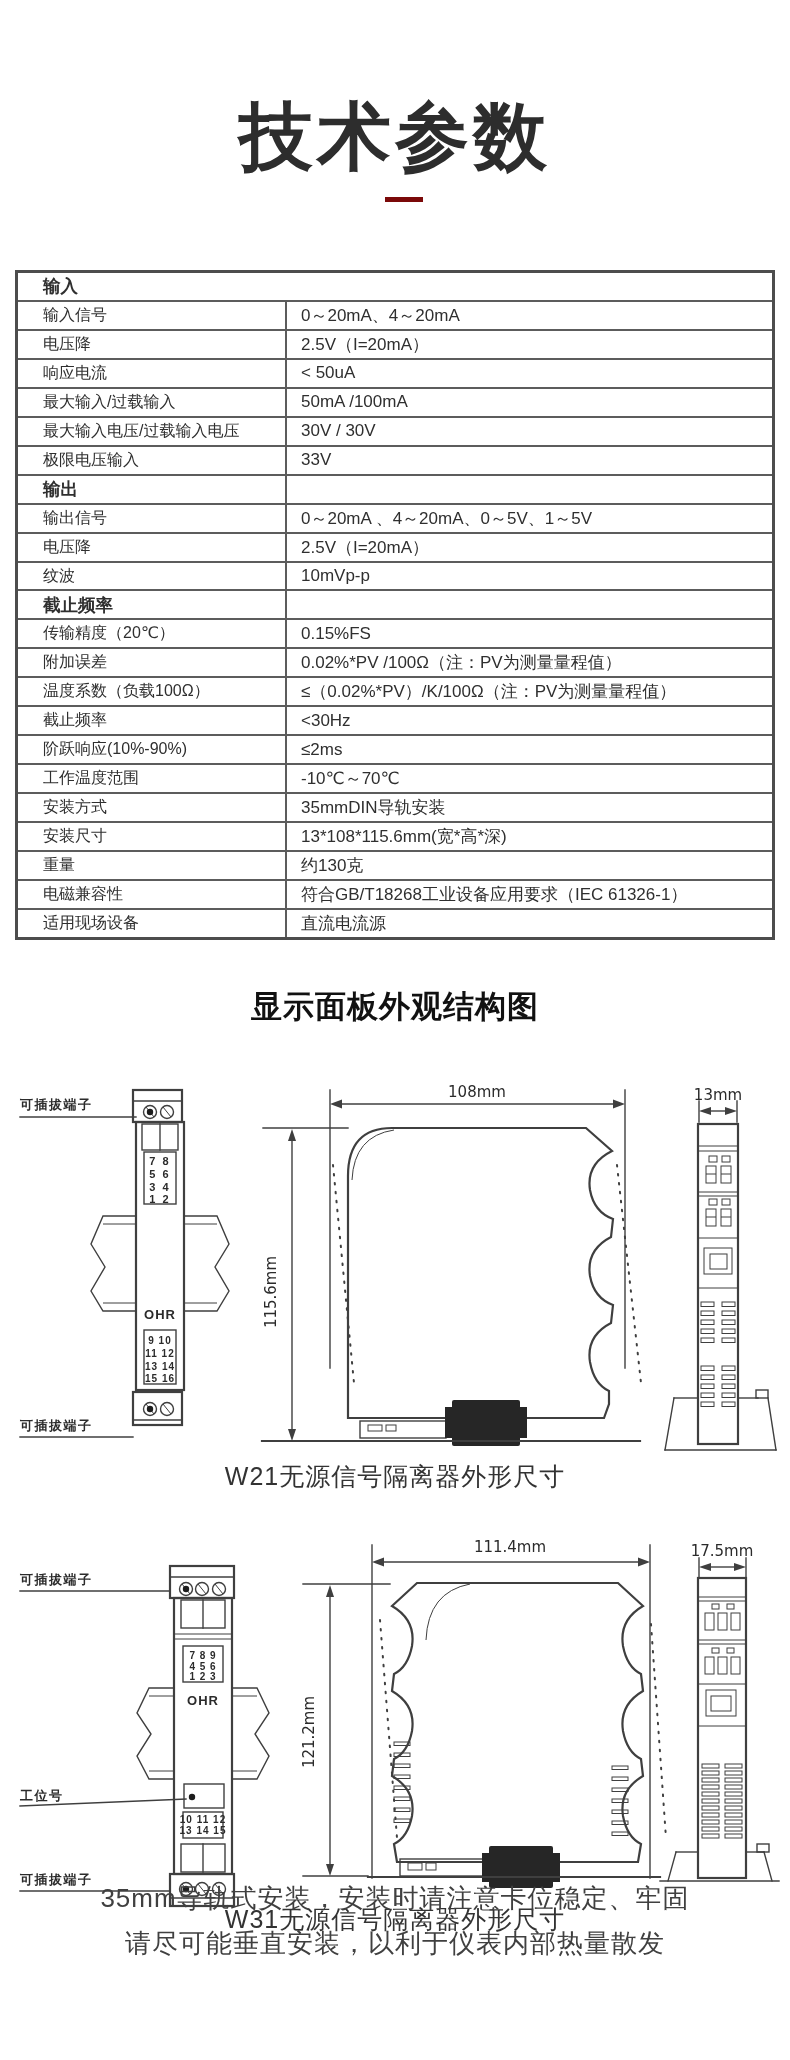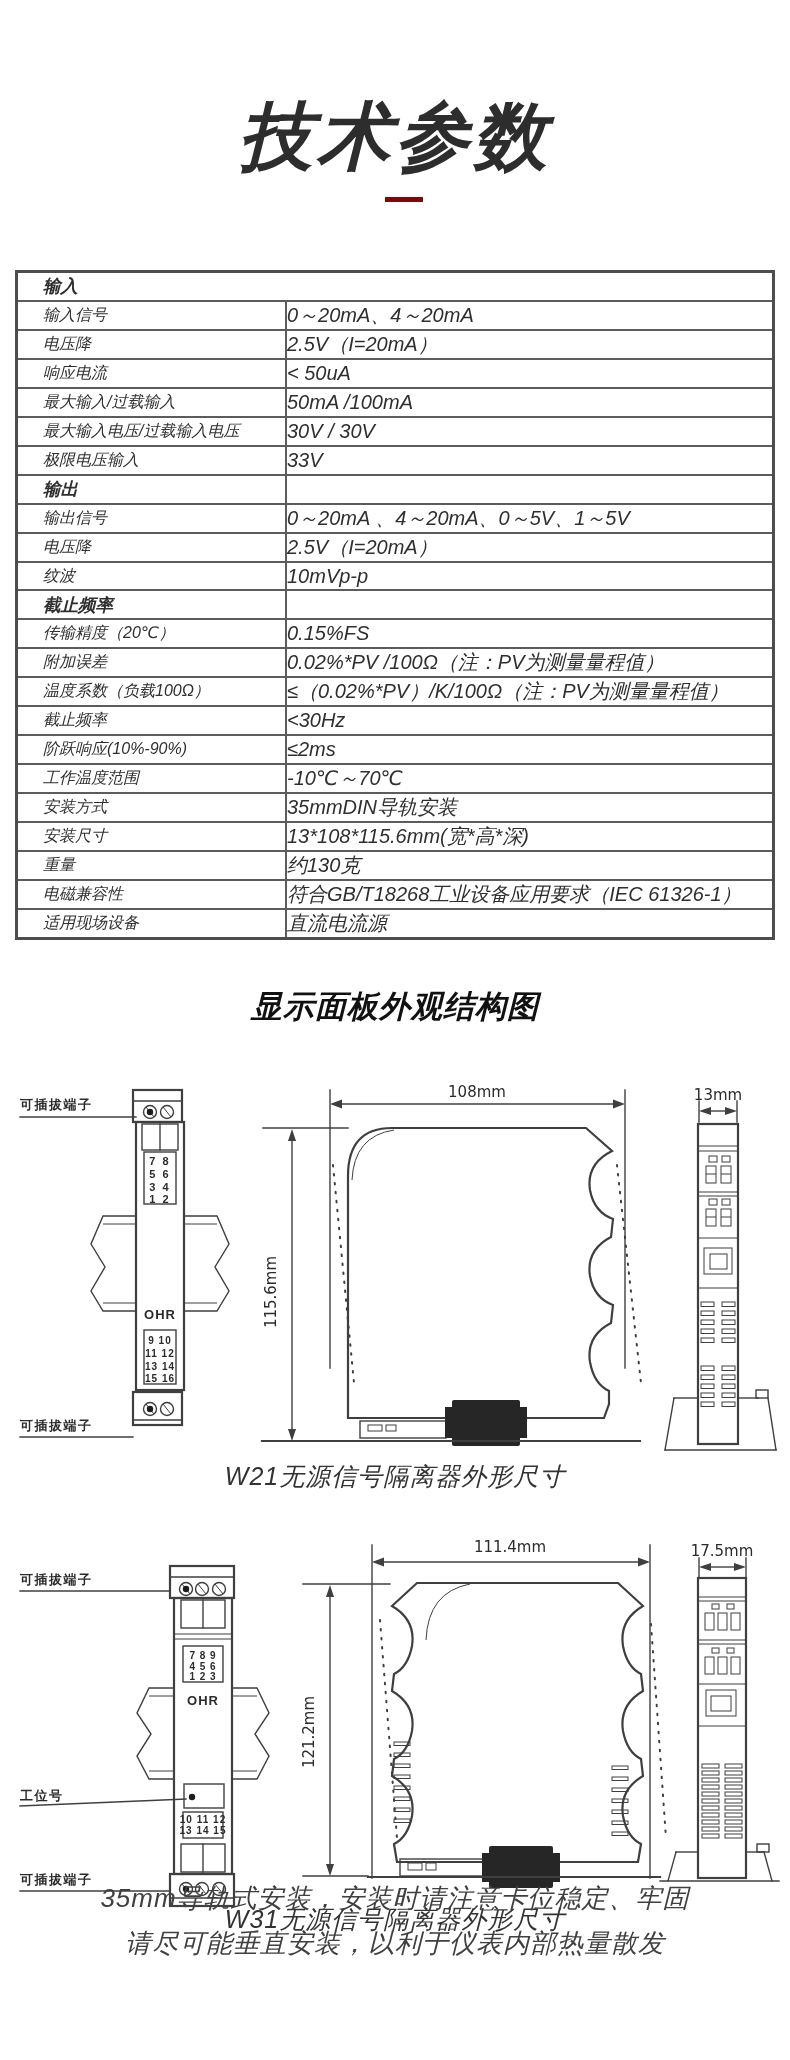--- a/index.html
+++ b/index.html
@@ -1,32 +1,32 @@
 <!DOCTYPE html>
 <html><head>
 <meta charset="utf-8">
 <style>
   html,body{margin:0;padding:0;}
   body{
     width:790px;height:2060px;background:#ffffff;position:relative;overflow:hidden;
     font-family:"Liberation Sans","DejaVu Sans",sans-serif;color:#2c2c2c;
   }
-  .abs{position:absolute;font-style:italic;}
+  .abs{position:absolute;}
   
   #page-title{top:50px;left:0;width:790px;text-align:center;font-size:74px;font-weight:900;
     letter-spacing:4px;color:#2d2d2d;line-height:1;}
   #title-dash{top:197px;left:385px;width:38px;height:5px;}
   
   #spec-table{top:270px;left:15px;width:760px;height:670px;border:3px solid #4d4d4d;
     box-sizing:border-box;display:flex;flex-direction:column;}
   .trow{flex:1;display:flex;border-top:2px solid #5c5c5c;min-height:0;}
   .trow:first-child{border-top:none;flex-direction:column;}
   .cell{display:flex;align-items:center;box-sizing:border-box;height:100%;}
   .cell.label{width:267px;padding-left:25px;font-size:16px;color:#2f2f2f;}
-  .cell.value{flex:1;border-left:2px solid #5c5c5c;font-size:20px;
+  .cell.value{flex:1;border-left:2px solid #5c5c5c;padding-left:14px;font-size:17px;
     color:#2f2f2f;white-space:pre;}
   .trow.section .label{font-weight:bold;font-size:17.5px;}
   
   #structure-heading{top:986px;left:0;width:790px;text-align:center;font-size:31px;
     font-weight:bold;color:#111;letter-spacing:1px;}
   .caption{left:0;width:790px;text-align:center;font-size:25px;color:#333;letter-spacing:1px;}
   #w21-caption{top:1460px;}
   #w31-caption{top:1903px;}
   #footer-note{top:1876px;left:0;width:790px;text-align:center;font-size:26px;color:#404040;
     line-height:45px;letter-spacing:1px;}

